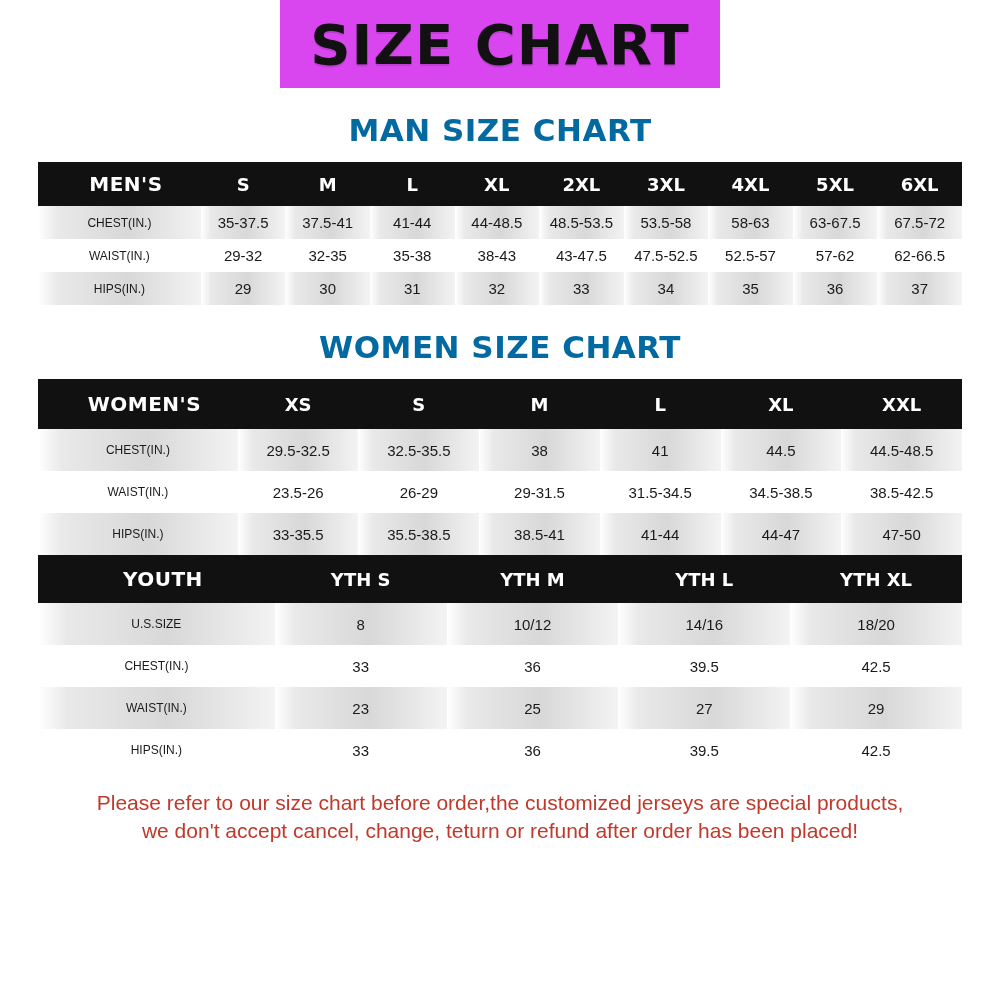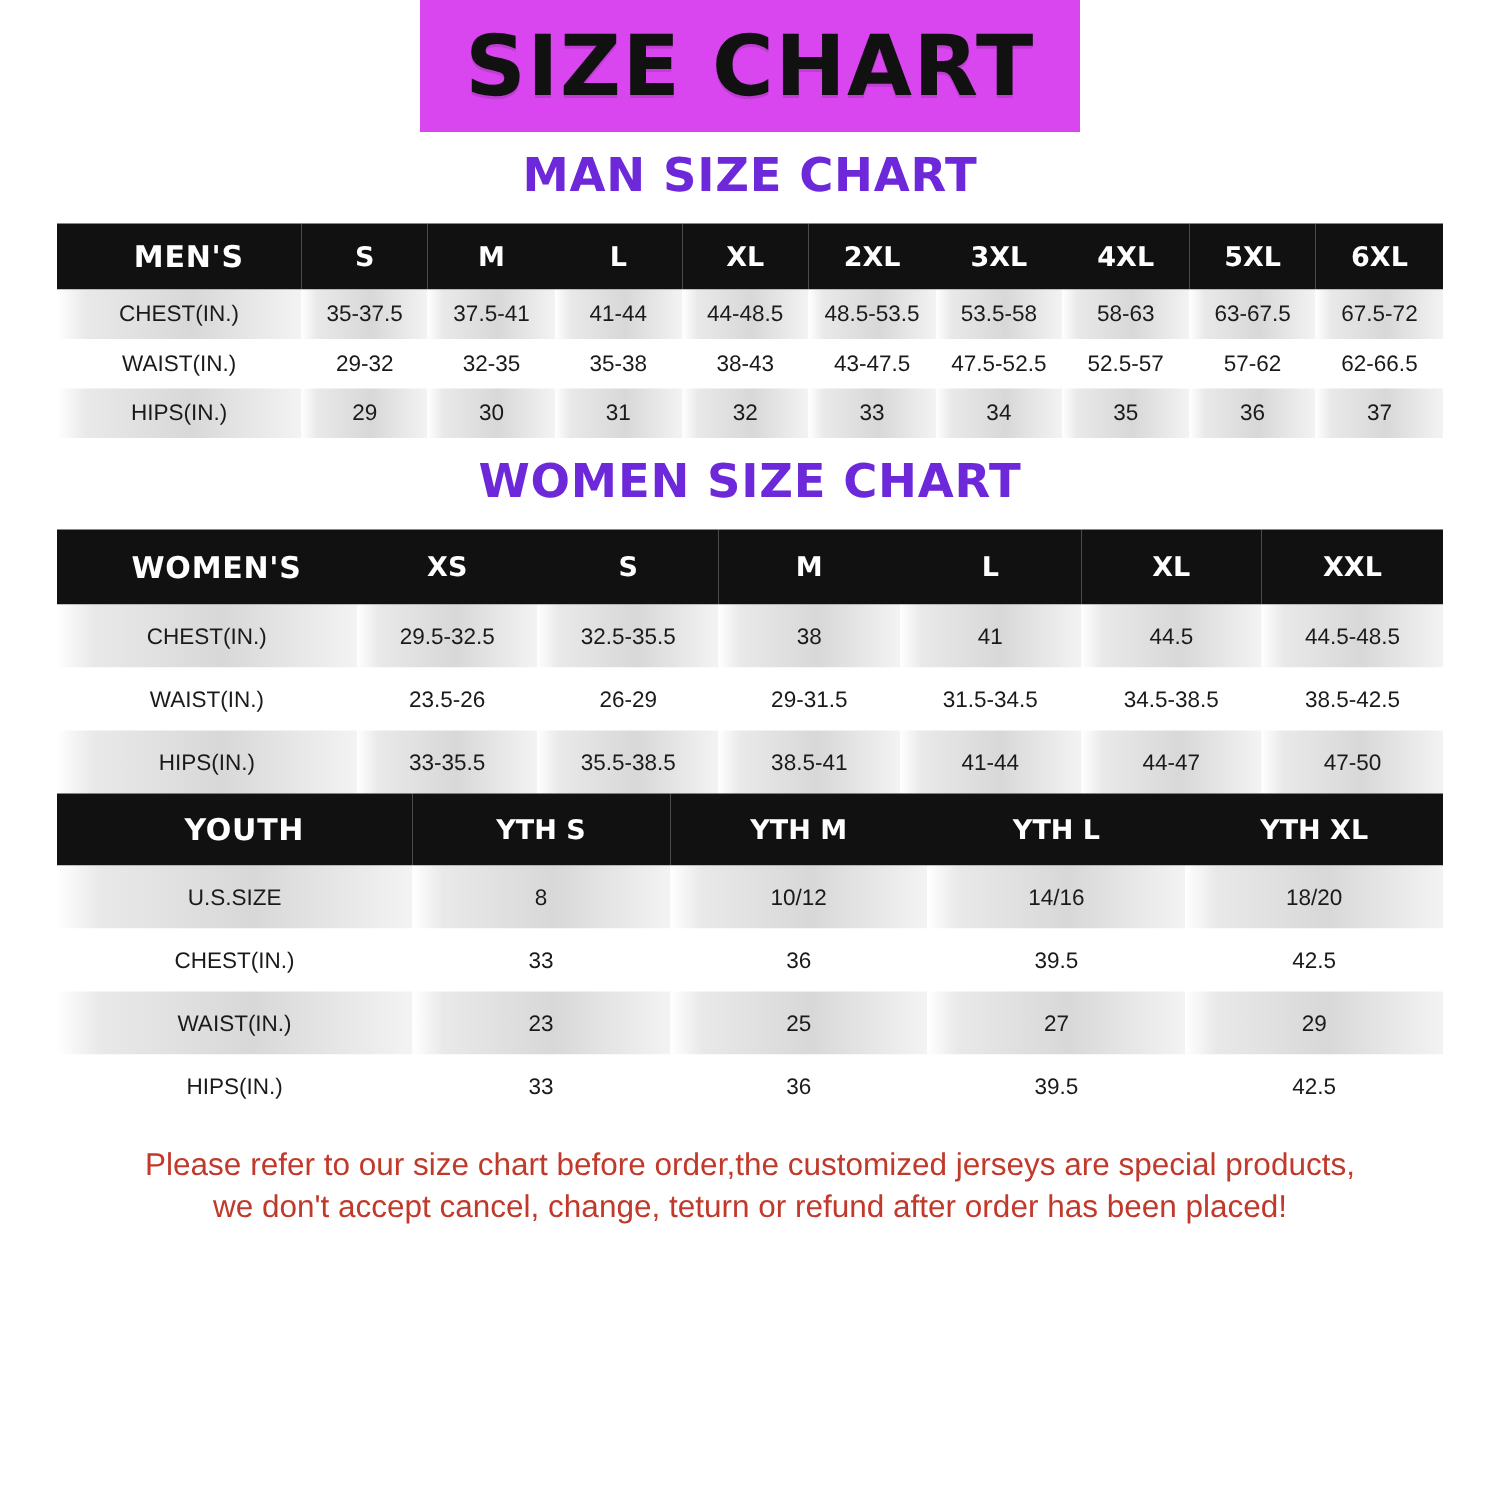--- a/index.html
+++ b/index.html
@@ -51,22 +51,22 @@
     font-family: "DejaVu Sans", sans-serif;
     text-shadow: 0 2px 0 rgba(0,0,0,0.12);
   }
 
   
   .section-title {
     text-align: center;
     font-size: 31px;
     font-weight: bold;
     font-family: "DejaVu Sans", sans-serif;
-    color: #6d28d9;
-    margin: 11px 0 14px 0;
+    color: #0369a1;
+    margin: 24px 0 14px 0;
     letter-spacing: 0.5px;
   }
 
   
   .tbl-wrap {
     padding: 0 38px;
     box-sizing: border-box;
   }
   table.size-table {
     width: 100%;
@@ -90,21 +90,21 @@
     letter-spacing: 0.5px;
   }
   table.size-table tbody td {
     height: 31px;
     text-align: center;
     color: #1a1a1a;
     font-size: 15px;
   }
   table.size-table tbody td.rowhead {
     text-align: center;
-    font-size: 15px;
+    font-size: 12px;
     color: #1a1a1a;
   }
   table.size-table tbody tr.shade td {
     background: linear-gradient(to right, #ffffff 0%, #e9e9e9 12%, #d8d8d8 55%, #f3f3f3 100%);
   }
   table.size-table tbody tr.plain td {
     background: #ffffff;
   }
 
   

